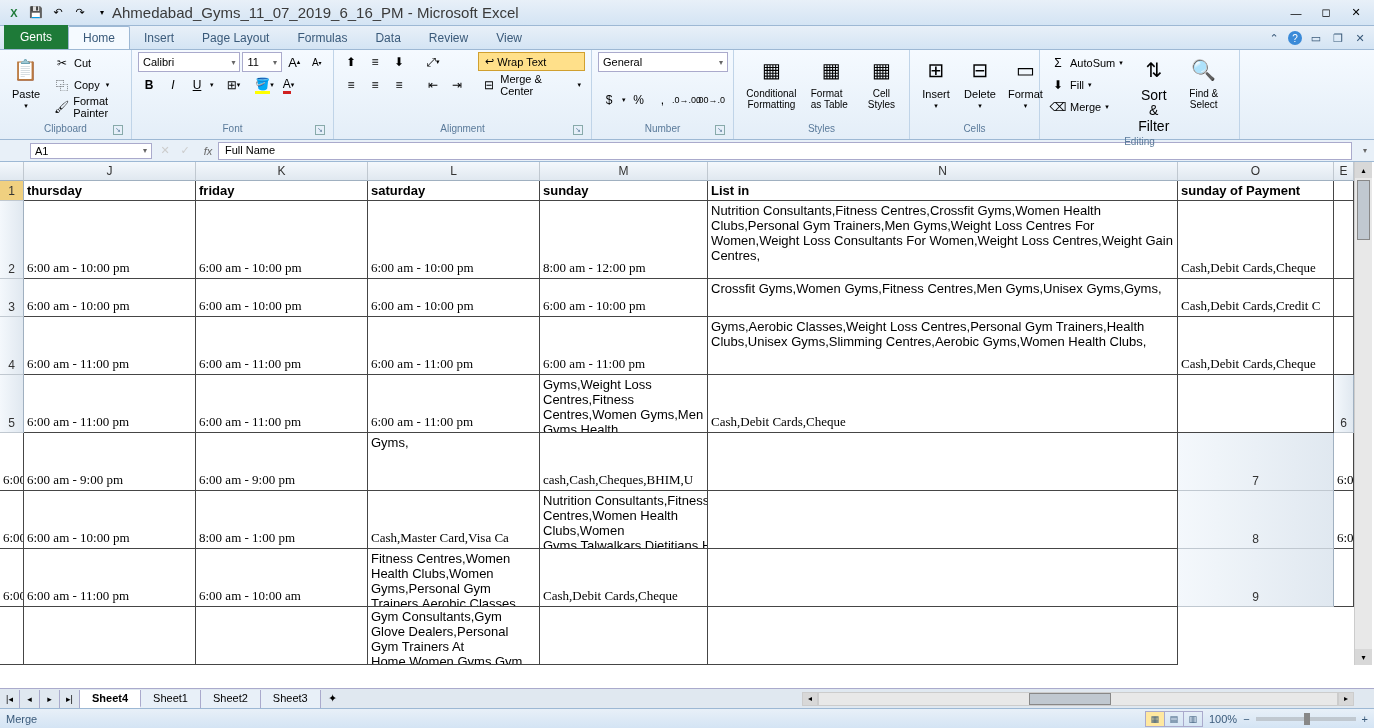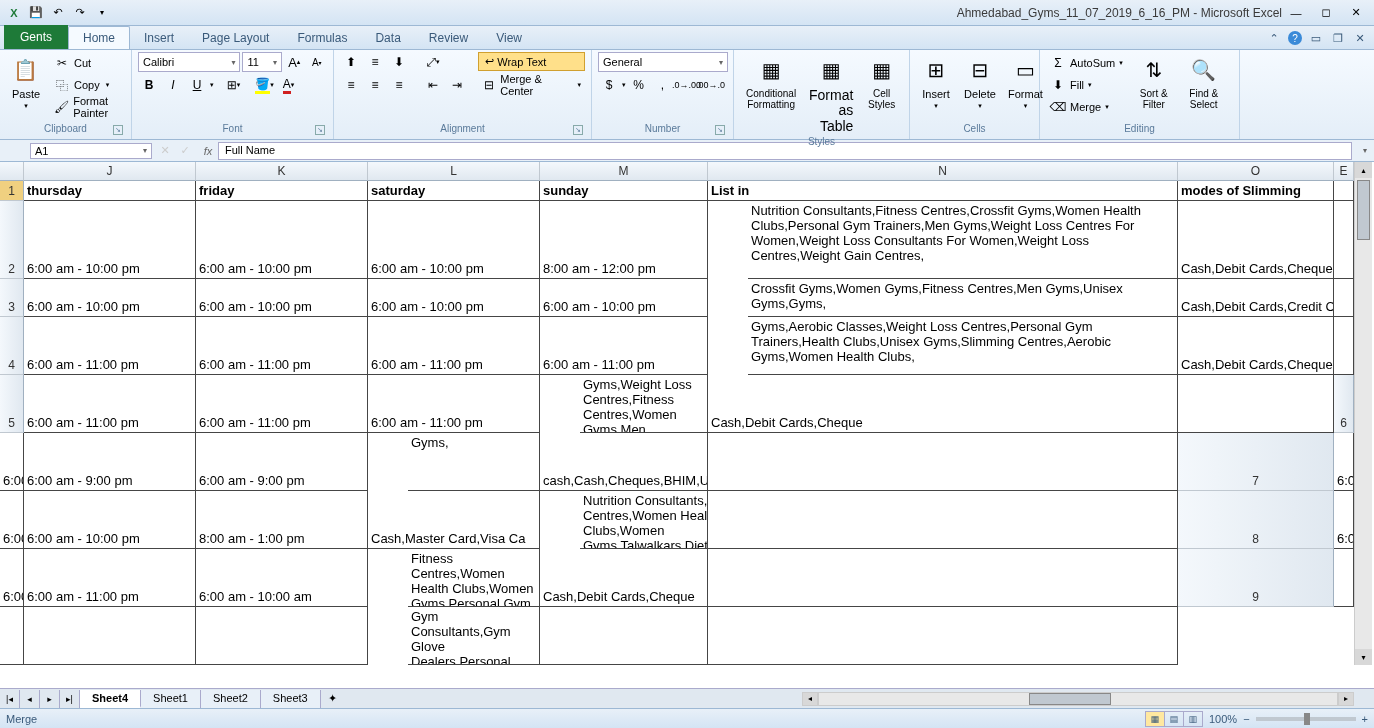--- a/index.html
+++ b/index.html
@@ -2,21 +2,21 @@
 <html><head>
 <meta charset="utf-8">
 <style>
 * { margin:0; padding:0; box-sizing:border-box; font-family:"Segoe UI",Tahoma,sans-serif; }
 body { background:#fff; overflow:hidden; width:1374px; height:728px; position:relative; font-size:11px; }
 
 
 .titlebar { height:26px; background:linear-gradient(#e8f0f8,#d4e4f4); display:flex; align-items:center; border-bottom:1px solid #9db8d4; padding:0 4px; }
 .titlebar .qat { display:flex; gap:2px; align-items:center; }
 .titlebar .qat span { width:20px; height:20px; display:flex; align-items:center; justify-content:center; cursor:pointer; }
-.titlebar .title { flex:1; text-align:right; font-size:12px; color:#3a3a3a; }
+.titlebar .title { flex:1; text-align:left; font-size:15px; color:#3a3a3a; }
 .titlebar .wincontrols { display:flex; gap:2px; }
 .titlebar .wincontrols span { width:28px; height:18px; display:flex; align-items:center; justify-content:center; cursor:pointer; }
 
 
 .tabs { height:24px; background:linear-gradient(#e8f0f8,#d4e4f4); display:flex; align-items:flex-end; padding-left:4px; border-bottom:1px solid #9db8d4; position:relative; }
 .tab { padding:4px 14px; font-size:12px; color:#3a5a7a; cursor:pointer; }
 .tab.file { background:#1e7a38; color:#fff; padding:5px 16px; }
 .tab.active { background:#f5faff; border:1px solid #9db8d4; border-bottom:none; border-radius:2px 2px 0 0; }
 .tabs-right { position:absolute; right:6px; top:4px; display:flex; gap:6px; align-items:center; }
 .tabs-right span { width:16px; height:16px; cursor:pointer; display:flex; align-items:center; justify-content:center; color:#3a5a7a; }
@@ -55,22 +55,22 @@
 .fbar-expand { width:18px; cursor:pointer; text-align:center; color:#666; font-size:8px; }
 
 
 .grid-wrap { position:absolute; top:162px; left:0; right:0; bottom:40px; background:#fff; overflow:hidden; }
 .grid { display:grid; grid-template-columns:24px 172px 172px 172px 168px 470px 156px 20px 18px; font-size:13px; font-family:Calibri,sans-serif; }
 .colhdr { background:linear-gradient(#f4f8fc,#e0e8f0); border-right:1px solid #c0c8d0; border-bottom:1px solid #a0b0c0; text-align:center; font-size:12px; padding:2px 0; color:#333; cursor:pointer; }
 .rowhdr { background:linear-gradient(90deg,#f4f8fc,#e0e8f0); border-right:1px solid #a0b0c0; border-bottom:1px solid #c0c8d0; text-align:center; font-size:12px; color:#333; display:flex; align-items:flex-end; justify-content:center; padding-bottom:2px; cursor:pointer; }
 .selhdr { background:#f0d080; }
 .cell { border-right:1px solid #454545; border-bottom:1px solid #454545; padding:2px 3px; overflow:hidden; white-space:nowrap; display:flex; align-items:flex-end; font-size:13px; }
 .cell.hdr { font-weight:bold; align-items:center; }
-.cell.wrap { white-space:normal; align-items:flex-start;margin-left:40px; }
-.cell.bot { align-items:flex-end; }
+.cell.wrap { white-space:normal; align-items:flex-start; }
+.cell.bot { align-items:flex-end;font-family:Liberation Serif, serif; }
 .vsbar { background:#e8e8e8; border-left:1px solid #ccc; grid-row:1/100; grid-column:9; position:relative; }
 .vsbar .thumb { position:absolute; top:18px; left:2px; right:2px; height:60px; background:#c0c8d0; border:1px solid #888; cursor:pointer; }
 .vsbar .arr { position:absolute; left:0; right:0; height:16px; background:#d8d8d8; cursor:pointer; display:flex; align-items:center; justify-content:center; font-size:8px; }
 
 
 .sheetbar { position:absolute; bottom:20px; left:0; right:0; height:20px; background:#e0e8f0; border-top:1px solid #aac; display:flex; align-items:center; }
 .sheet-nav { display:flex; }
 .sheet-nav span { width:20px; height:18px; display:flex; align-items:center; justify-content:center; cursor:pointer; font-size:9px; border-right:1px solid #aac; }
 .sheet-tabs { display:flex; }
 .sheet-tab { padding:2px 12px; font-size:11px; border-right:1px solid #aac; background:#e8f0f8; cursor:pointer; }
@@ -217,21 +217,21 @@
             <span class="ico">⊟</span>
             <span>Merge &amp; Center</span>
             <span style="font-size:7px;margin-left:4px">▾</span>
           </div>
       </div>
     </div>
     <div class="group-label"><span>Alignment</span><span class="dlg">↘</span></div>
   </div>
 
   <div class="group" style="width:142px">
-    <div class="group-body vstack" style="gap:3px">
+    <div class="group-body vstack" style="gap:18px">
       <div class="dd num-fmt">
           <span>General</span>
           <span class="arrow">▾</span>
         </div>
       <div class="hstack">
         <div class="icobtn">$</div>
           <span style="font-size:7px">▾</span>
         <div class="icobtn">%</div>
         <div class="icobtn">,</div>
         <div class="icobtn" style="font-size:9px">.0→.00</div>
@@ -242,21 +242,21 @@
   </div>
 
   <div class="group" style="width:176px">
     <div class="group-body">
       <div class="btn-lg" style="width:64px">
           <span class="ico">▦</span>
           <span style="font-size:10px;text-align:center;line-height:1.1">Conditional Formatting</span>
         </div>
       <div class="btn-lg" style="width:50px">
           <span class="ico">▦</span>
-          <span style="font-size:14px;text-align:right;line-height:1.1">Format as Table</span>
+          <span style="font-size:10px;text-align:left;line-height:1.1">Format as Table</span>
         </div>
       <div class="btn-lg" style="width:44px">
           <span class="ico">▦</span>
           <span style="font-size:10px;text-align:center;line-height:1.1">Cell Styles</span>
         </div>
     </div>
     <div class="group-label"><span>Styles</span></div>
   </div>
 
   <div class="group" style="width:130px">
@@ -294,21 +294,21 @@
             <span style="font-size:7px">▾</span>
           </div>
         <div class="btn-sm">
             <span class="ico">⌫</span>
             <span>Merge</span>
             <span style="font-size:7px">▾</span>
           </div>
       </div>
       <div class="btn-lg" style="width:46px">
           <span class="ico">⇅</span>
-          <span style="font-size:10px;text-align:center;line-height:1.1">Sort &amp; Filter</span>
+          <span style="font-size:14px;text-align:center;line-height:1.1">Sort &amp; Filter</span>
         </div>
       <div class="btn-lg" style="width:46px">
           <span class="ico">🔍</span>
           <span style="font-size:10px;text-align:center;line-height:1.1">Find &amp; Select</span>
         </div>
     </div>
     <div class="group-label"><span>Editing</span></div>
   </div>
 </div>
 
@@ -340,21 +340,21 @@
         <div class="arr" style="top:0">▴</div>
         <div class="thumb"></div>
         <div class="arr" style="bottom:0">▾</div>
       </div>
       <div class="rowhdr selhdr" style="height:20px">1</div>
       <div class="cell hdr" style="height:20px">thursday</div>
       <div class="cell hdr" style="height:20px">friday</div>
       <div class="cell hdr" style="height:20px">saturday</div>
       <div class="cell hdr" style="height:20px">sunday</div>
       <div class="cell hdr" style="height:20px">List in</div>
-      <div class="cell hdr" style="height:20px">modes of Slimming</div>
+      <div class="cell hdr" style="height:20px">sunday of Payment</div>
       <div class="cell hdr" style="height:20px"></div>
       <div class="rowhdr" style="height:78px">2</div>
       <div class="cell bot" style="height:78px">6:00 am - 10:00 pm</div>
       <div class="cell bot" style="height:78px">6:00 am - 10:00 pm</div>
       <div class="cell bot" style="height:78px">6:00 am - 10:00 pm</div>
       <div class="cell bot" style="height:78px">8:00 am - 12:00 pm</div>
       <div class="cell wrap" style="height:78px">Nutrition Consultants,Fitness Centres,Crossfit Gyms,Women Health Clubs,Personal Gym Trainers,Men Gyms,Weight Loss Centres For Women,Weight Loss Consultants For Women,Weight Loss Centres,Weight Gain Centres,</div>
       <div class="cell bot" style="height:78px">Cash,Debit Cards,Cheque</div>
       <div class="cell" style="height:78px"></div>
       <div class="rowhdr" style="height:38px">3</div>

